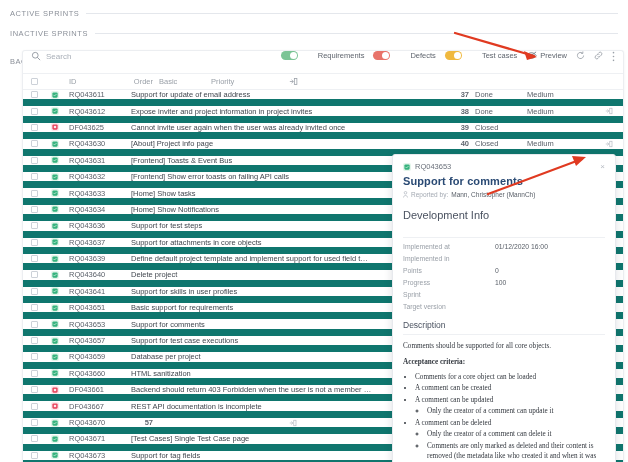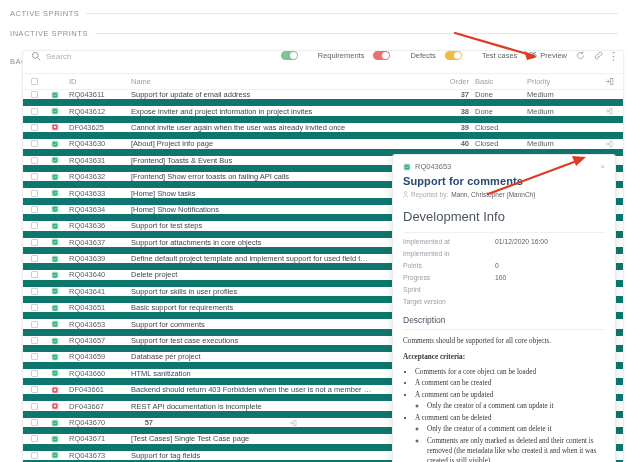--- a/index.html
+++ b/index.html
@@ -140,21 +140,21 @@
     font-size: 11px; font-weight: bold; color: #2a4a74;
     margin-top: 4px; letter-spacing: .1px;
   }
   .dp-reported {
     display: flex; align-items: center; gap: 3px;
     margin-top: 4px; font-size: 6.5px; color: #a3a9b2;
   }
   .dp-reporter { color: #5a6069; }
 
   .dp-section-title {
-    font-size: 13px; color: #4a5260; margin-top: 11px; padding-bottom: 8px;
+    font-size: 11px; color: #4a5260; margin-top: 11px; padding-bottom: 16px;
     border-bottom: 1px solid #eef0f3;
   }
   .kv { display: flex; font-size: 6.8px; margin-top: 5px; }
   .kv .k { width: 92px; flex: none; color: #9aa0a8; }
   .kv .v { color: #5a6069; }
 
   .dp-desc-title {
     font-size: 8.5px; color: #4a5260; margin-top: 10px; padding-bottom: 4px;
     border-bottom: 1px solid #eef0f3;
   }
@@ -249,21 +249,20 @@
         </svg>
       </span>
     </div>
 
     <div class="t-head">
       <span class="c-check">
           <span class="chk"></span>
         </span>
       <span class="c-type"></span>
       <span class="c-id">ID</span>
-      <span class="c-name">Name</span>
       <span class="c-order">Order</span>
       <span class="c-status">Basic</span>
       <span class="c-prio">Priority</span>
       <span class="c-exp">
         <svg width="9" height="9" viewBox="0 0 16 16" fill="none" stroke="#9aa0a8" stroke-width="1.4">
           <rect x="9.5" y="2.5" width="4.5" height="11"></rect>
             <line x1="1.5" y1="8" x2="7.5" y2="8"></line>
           <polyline points="4.5,5 7.8,8 4.5,11"></polyline>
         </svg>
       </span>

